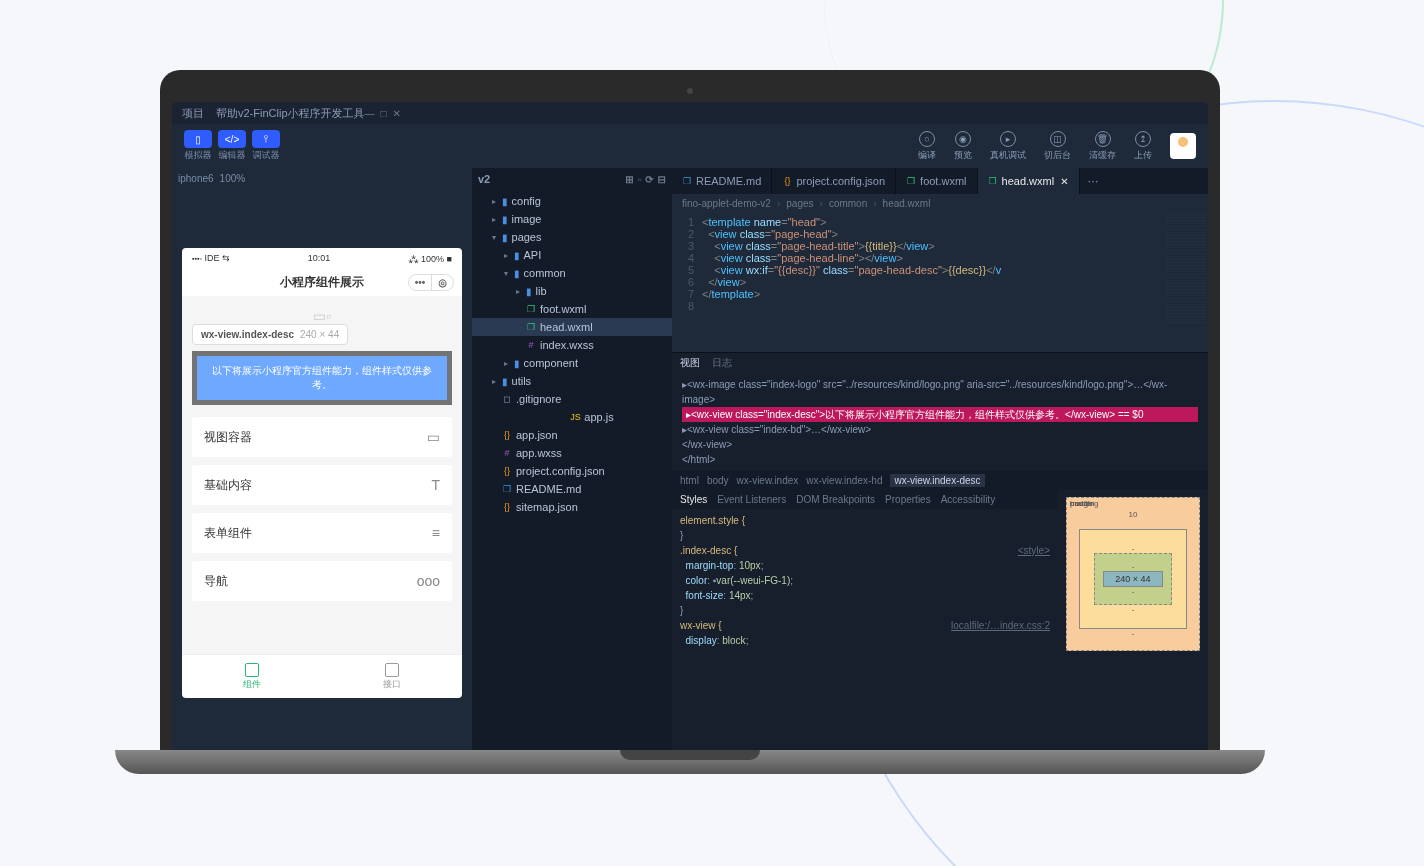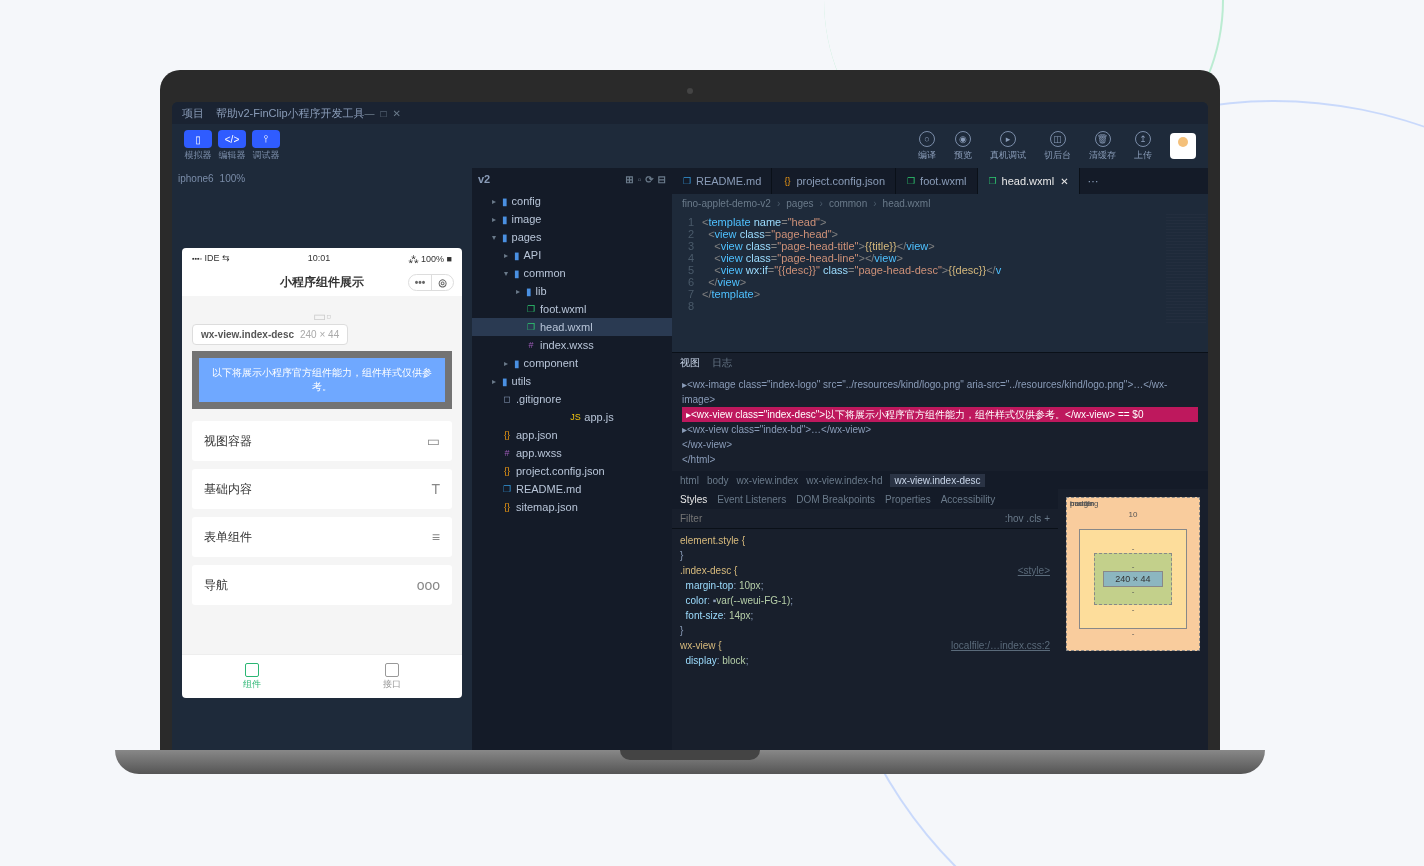--- a/index.html
+++ b/index.html
@@ -41,21 +41,21 @@
 .sim-header { height: 20px; color: #7a8ca8; font-size: 10px; padding: 0 6px; display: flex; align-items: center; gap: 6px; }
 .phone { background: #fff; margin: 60px 10px 10px 10px; flex: 1; border-radius: 4px; display: flex; flex-direction: column; overflow: hidden; max-height: 450px; }
 .phone-status { height: 20px; display: flex; justify-content: space-between; align-items: center; padding: 0 10px; font-size: 9px; color: #333; }
 .phone-title { height: 28px; display: flex; align-items: center; justify-content: center; font-size: 12px; font-weight: 600; color: #333; position: relative; }
 .capsule { position: absolute; right: 8px; display: flex; border: 1px solid #ddd; border-radius: 14px; overflow: hidden; }
 .capsule span { padding: 2px 6px; font-size: 10px; color: #666; }
 .capsule span:first-child { border-right: 1px solid #ddd; }
 .phone-content { flex: 1; background: #f5f5f5; padding: 12px 10px; overflow: hidden; }
 .tooltip { background: #fff; border: 1px solid #ddd; border-radius: 4px; padding: 4px 8px; font-size: 10px; color: #555; margin-bottom: 6px; display: inline-block; }
 .tooltip .dim { color: #aaa; margin-left: 6px; }
-.hilite { background: #6fa8ff; color: #fff; font-size: 10px; padding: 8px; border: 7px solid #737373; text-align: center; }
+.hilite { background: #6fa8ff; color: #fff; font-size: 10px; padding: 8px; border: 5px solid #737373; text-align: center; }
 .phone-list { margin-top: 12px; }
 .phone-item { background: #fff; height: 40px; margin-bottom: 8px; padding: 0 12px; display: flex; align-items: center; justify-content: space-between; font-size: 12px; color: #333; border-radius: 3px; }
 .phone-item-icon { color: #888; font-size: 14px; }
 .phone-tabbar { height: 44px; border-top: 1px solid #eee; display: flex; }
 .tab-item { flex: 1; display: flex; flex-direction: column; align-items: center; justify-content: center; font-size: 9px; gap: 1px; color: #999; text-align: center; }
 .tab-item.active { color: #2bb673; }
 .tab-icon { width: 14px; height: 14px; border: 1.5px solid currentColor; border-radius: 2px; }
 
 
 .tree-panel { width: 200px; background: #141b28; color: #b8c5d8; font-size: 11px; overflow: hidden; }
@@ -430,24 +430,20 @@
               </div>
             <div class="dt-bottom">
               <div class="dt-styles">
                 <div class="dt-style-tabs">
                     <span class="active">Styles</span>
                     <span>Event Listeners</span>
                     <span>DOM Breakpoints</span>
                     <span>Properties</span>
                     <span>Accessibility</span>
                   </div>
-                <div class="dt-filter">
-                  <input placeholder="Filter" style="">
-                  <span style="color:#6a7a8a;">:hov .cls +</span>
-                </div>
                 <div class="dt-css">
                   <div><span class="sel">element.style {</span></div>
                   <div>}</div>
                   <div><span class="sel">.index-desc {</span><span class="src">&lt;style&gt;</span></div>
                   <div>&nbsp;&nbsp;<span class="prop">margin-top</span>: <span class="val">10px</span>;</div>
                   <div>&nbsp;&nbsp;<span class="prop">color</span>: ▪<span class="val">var(--weui-FG-1)</span>;</div>
                   <div>&nbsp;&nbsp;<span class="prop">font-size</span>: <span class="val">14px</span>;</div>
                   <div>}</div>
                   <div><span class="sel">wx-view {</span><span class="src">localfile:/…index.css:2</span></div>
                   <div>&nbsp;&nbsp;<span class="prop">display</span>: <span class="val">block</span>;</div>

